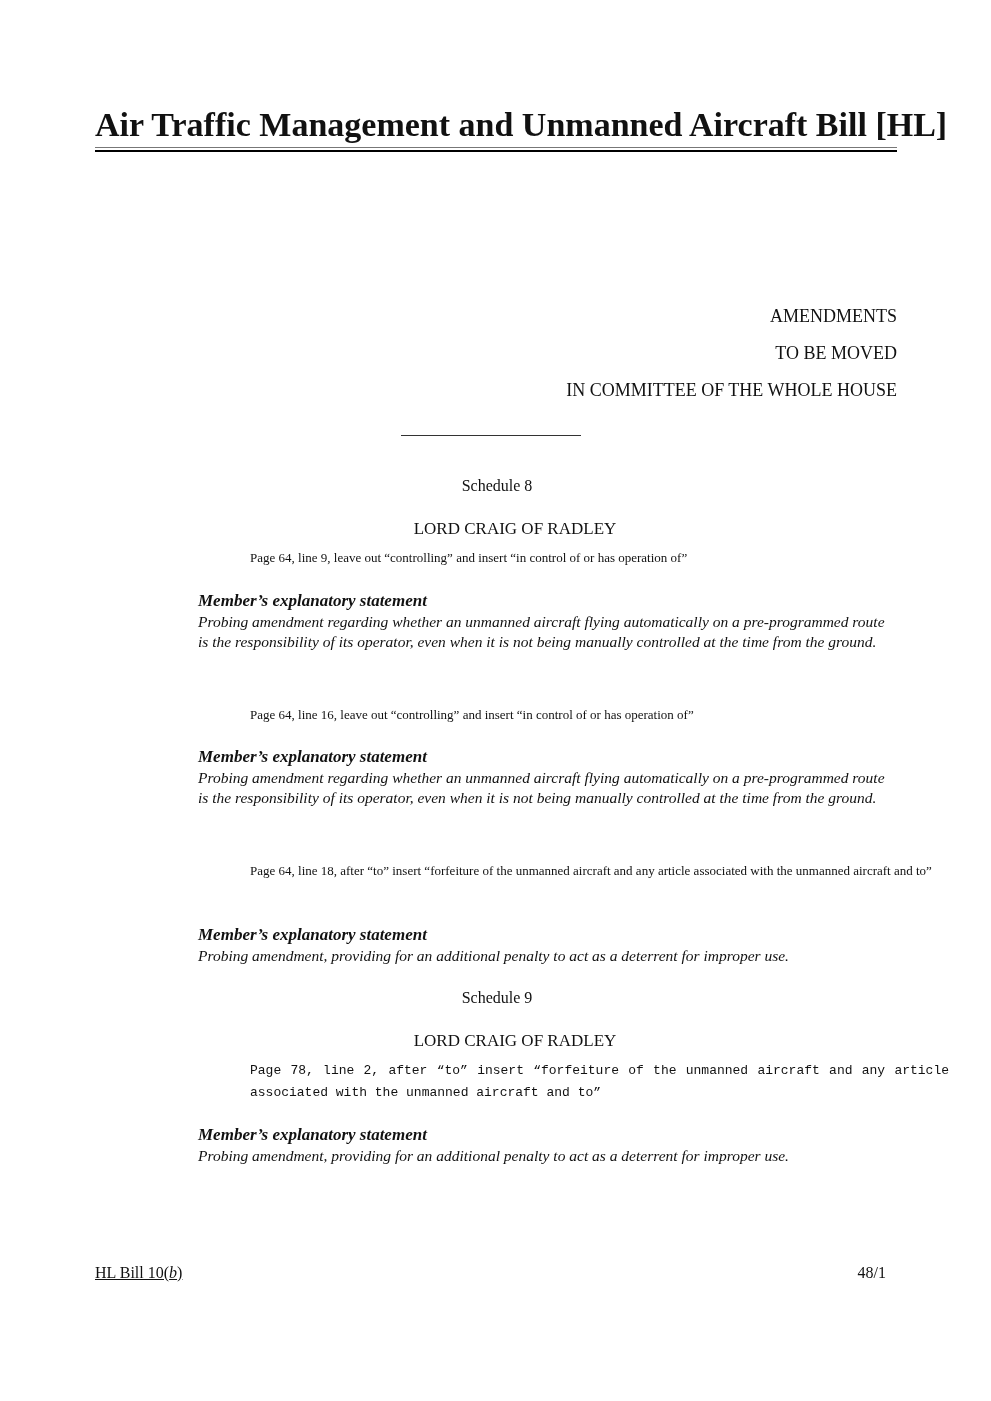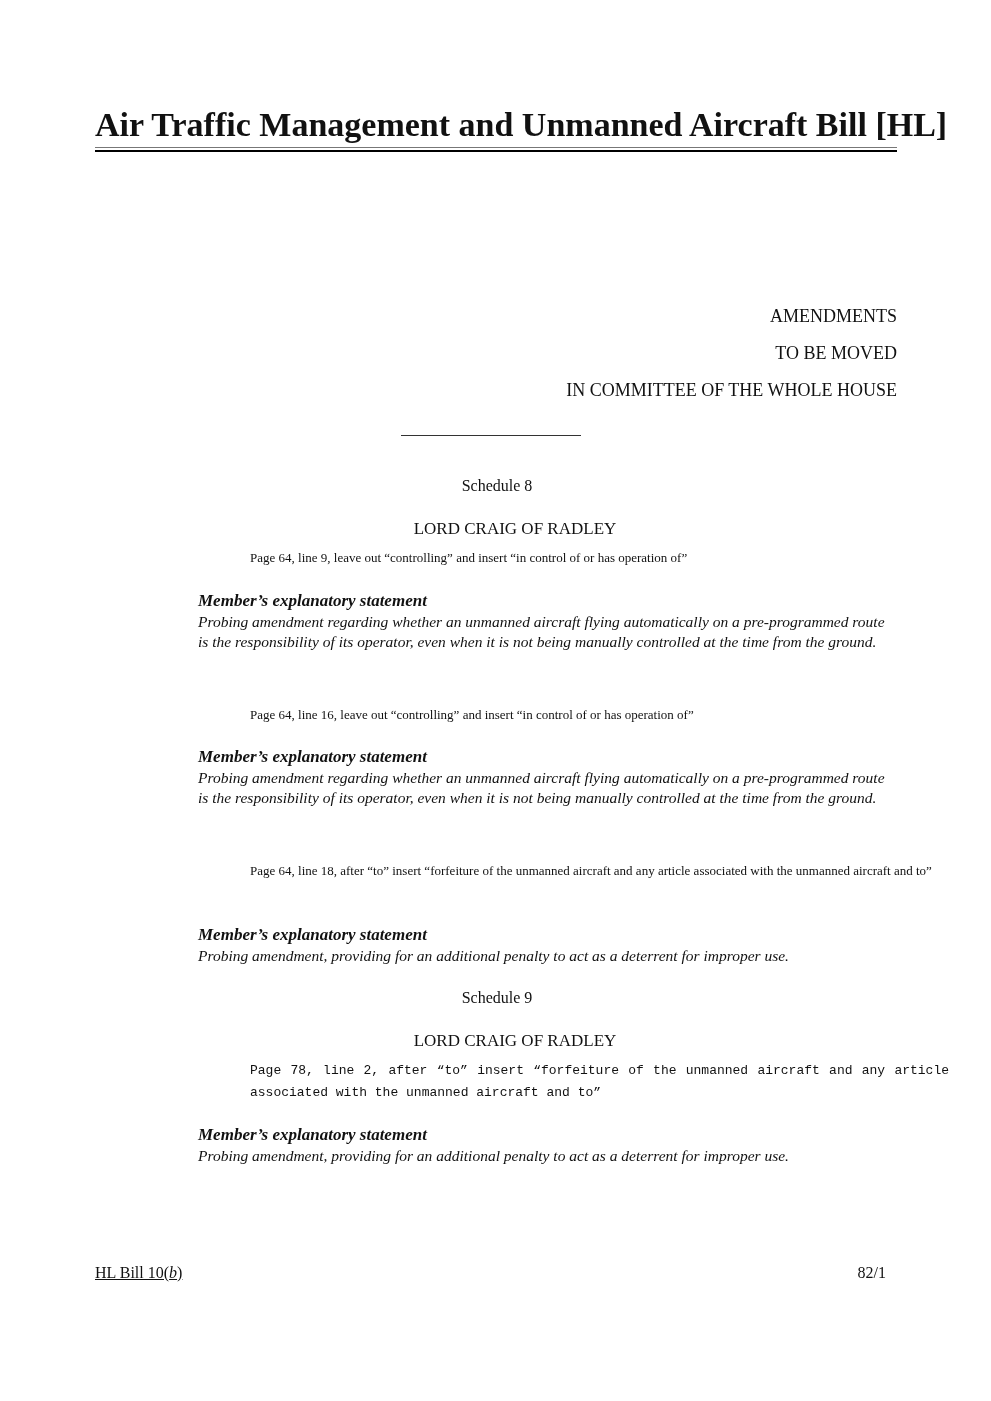--- a/index.html
+++ b/index.html
@@ -148,15 +148,15 @@
   <div class="schedule" style="top:989px;">Schedule 9</div>
   <div class="member" style="top:1031px;">LORD CRAIG OF RADLEY</div>
 
   <div class="amend justify" style="top:1060px;font-family:Liberation Mono, monospace;">Page 78, line 2, after “to” insert “forfeiture of the unmanned aircraft and any article associated with the unmanned aircraft and to”</div>
   <div class="stmt" style="top:1125px;">
     <span class="stmt-head">Member’s explanatory statement</span>
     <span>Probing amendment, providing for an additional penalty to act as a deterrent for improper use.</span>
   </div>
 
   <div class="footer-left"><span>HL Bill 10(</span><i>b</i><span>)</span></div>
-  <div class="footer-right">82/1</div>
+  <div class="footer-right">48/1</div>
 
 </div>
 
 </body></html>

